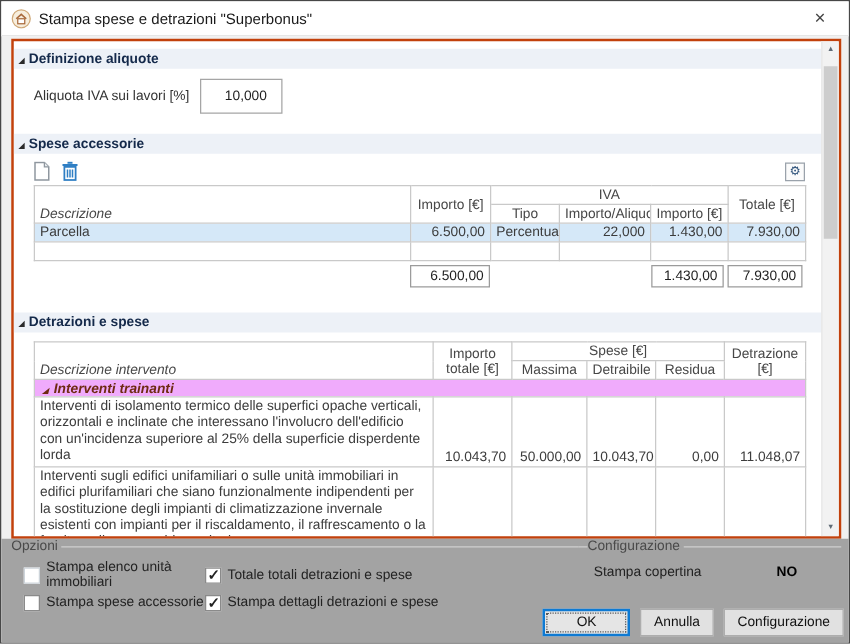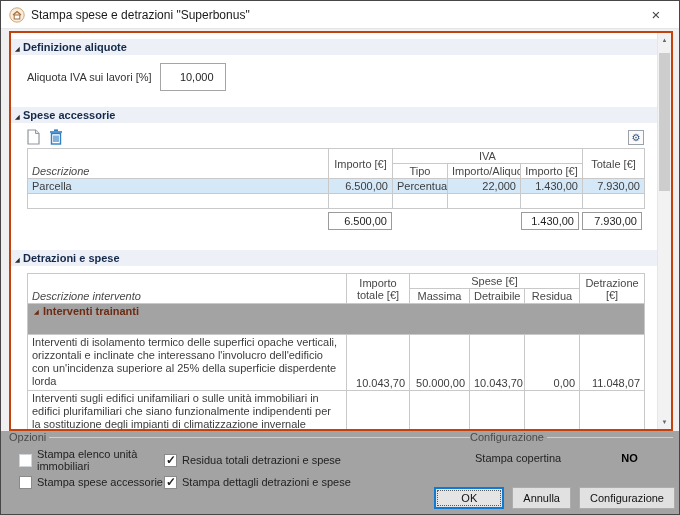--- a/index.html
+++ b/index.html
@@ -43,21 +43,21 @@
   .totals-row .sp-desc { width:301px; }
   .totals-row .sp-iva { width:128px; }
   .totals-box { border:1px solid #9b9b9b; background:#fff; text-align:right; padding:2px 4px 0 0; white-space:nowrap; }
   .tb-importo { width:64px; margin-right:1px; }
   .tb-iva { width:58px; margin-right:3px; }
   .tb-tot { width:60px; }
 
   .sec-header.third { margin-top:20px; }
   .t2 { margin-top:7px; }
   .t2 td.desc { color:#3c3c3c; line-height:1.18; padding:1px 5px 2px 4px; vertical-align:top; }
-  .t2 tr.group td { background:#a3a3a3; font-weight:bold; color:#6e2a12; padding:1px 4px 17px 15px; position:relative; height:13px; }
+  .t2 tr.group td { background:#f0abfc; font-weight:bold; color:#6e2a12; padding:1px 4px 0 15px; position:relative; height:13px;font-style:italic; }
   .t2 tr.group td .tri { position:absolute; left:6px; top:4px; font-size:6px; color:#6e2a12; }
   .t2 th { height:14px; }
 
   
   .vscroll { position:absolute; top:0; right:0; bottom:0; width:14px; background:#f2f2f2; border-left:1px solid #e6e6e6; }
   .vscroll .arr { position:absolute; left:0; width:13px; height:14px; text-align:center; font-size:6px; color:#5f6a75; line-height:14px; }
   .vscroll .arr.up { top:0; }
   .vscroll .arr.down { bottom:0; }
   .vscroll .thumb { position:absolute; left:1px; top:20px; width:11px; height:138px; background:#cdcdcd; }
 
@@ -262,21 +262,21 @@
           <span class="gl">Opzioni</span>
           <span class="hr"></span>
         </div>
         <div class="cb-grid">
           <div class="cb-item">
             <span class="cb-box light"></span>
             <span class="cb-lbl">Stampa elenco unità immobiliari</span>
           </div>
           <div class="cb-item">
             <span class="cb-box checked"></span>
-            <span class="cb-lbl">Residua totali detrazioni e spese</span>
+            <span class="cb-lbl">Totale totali detrazioni e spese</span>
           </div>
           <div class="cb-item">
             <span class="cb-box"></span>
             <span class="cb-lbl">Stampa spese accessorie</span>
           </div>
           <div class="cb-item">
             <span class="cb-box checked"></span>
             <span class="cb-lbl">Stampa dettagli detrazioni e spese</span>
           </div>
         </div>

